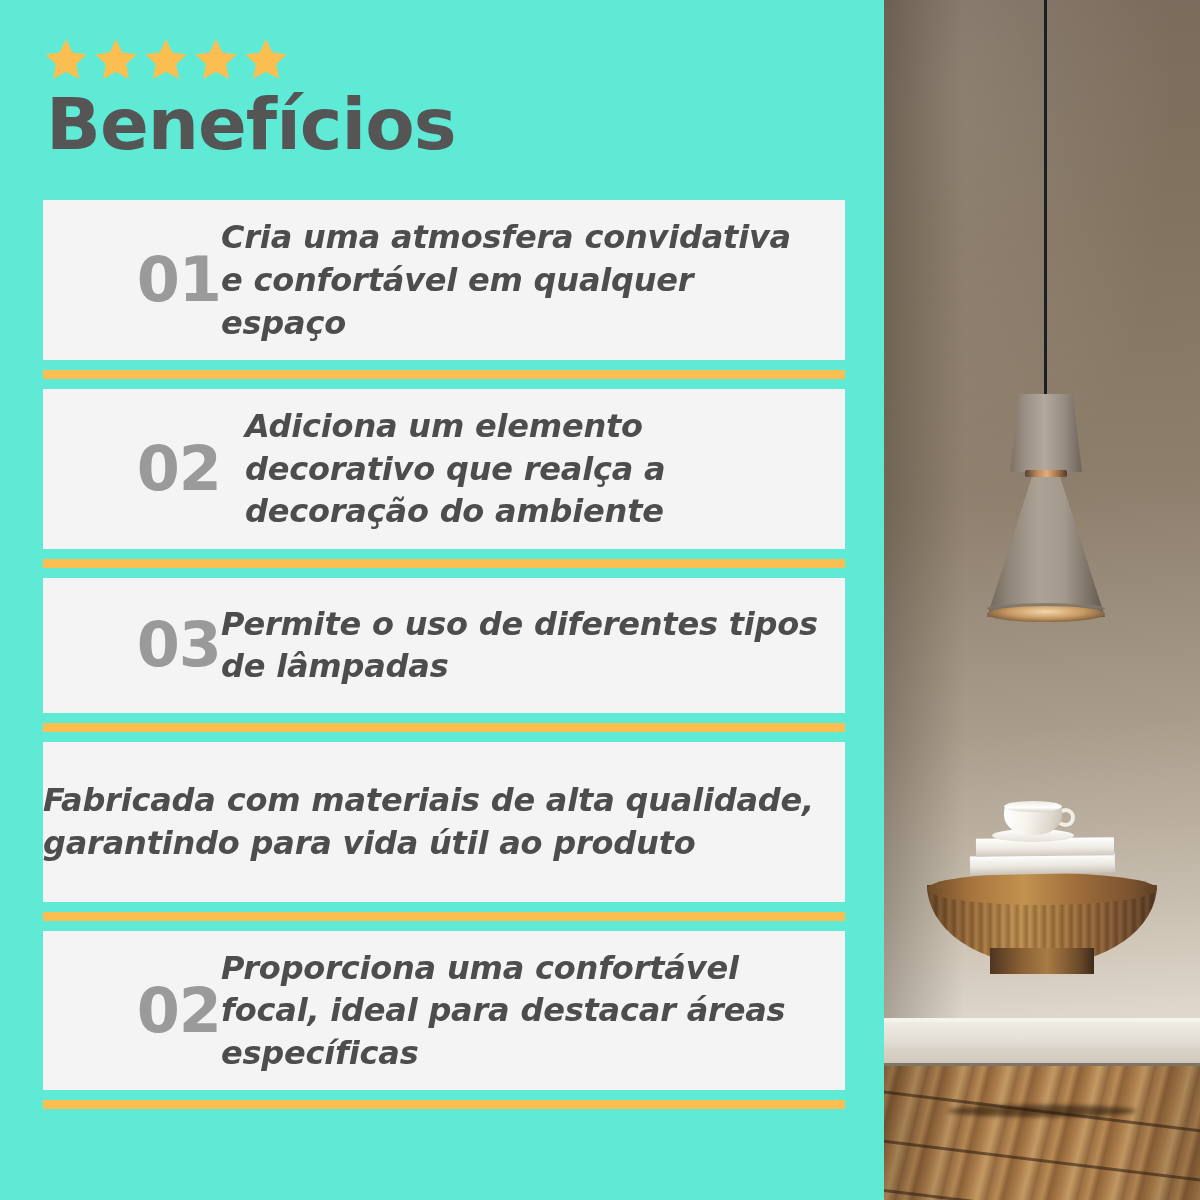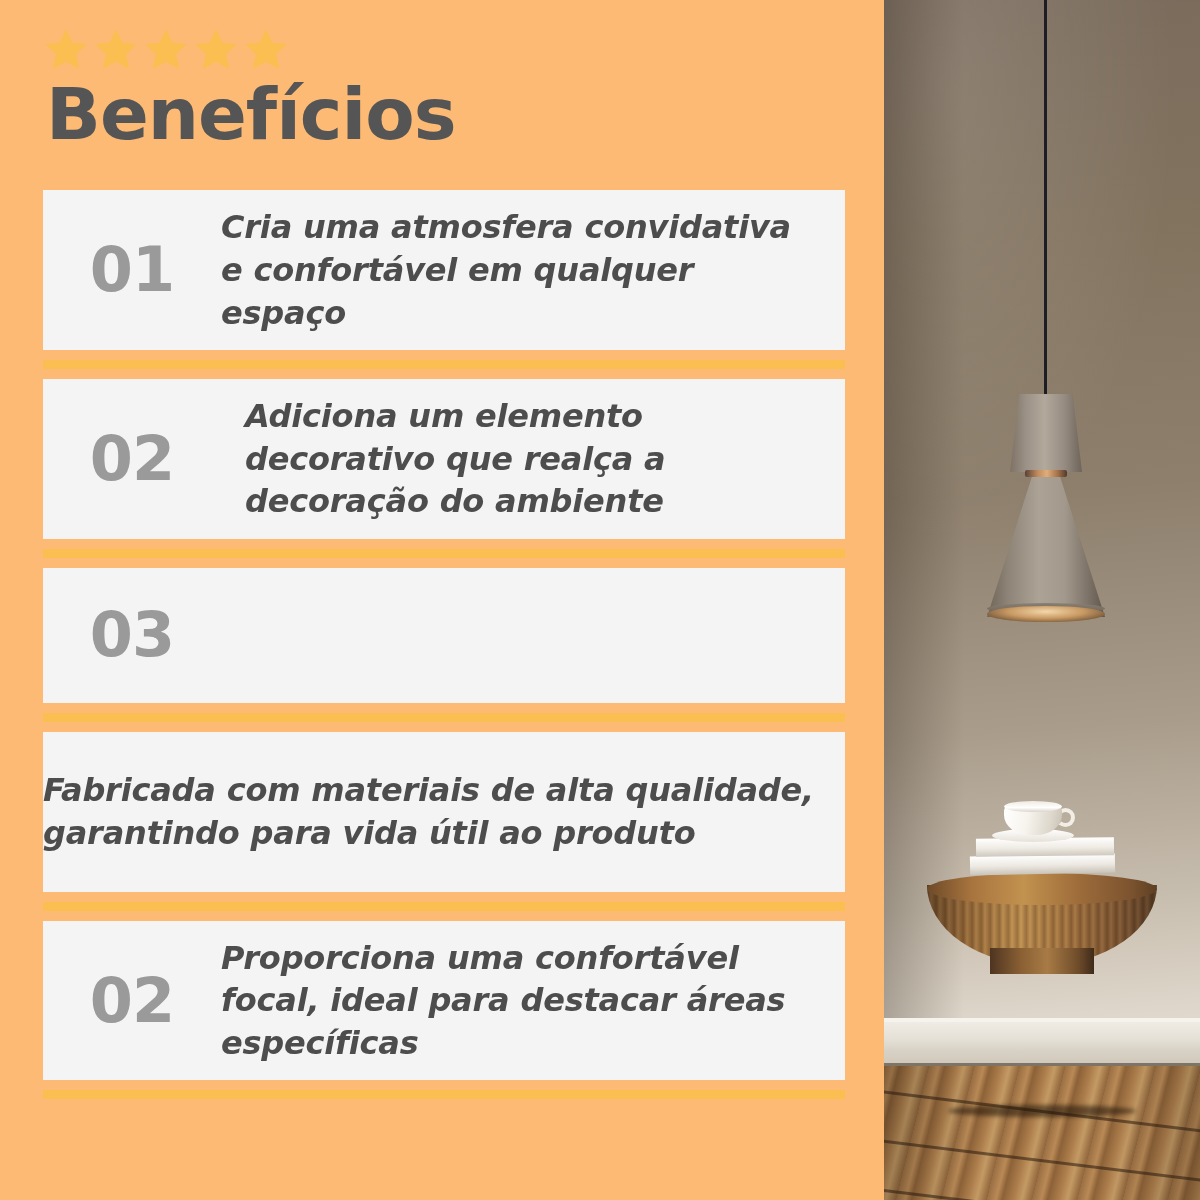--- a/index.html
+++ b/index.html
@@ -21,22 +21,22 @@
     background: #ffffff;
     display: flex;
   }
 
   
   .left-pane {
     position: relative;
     width: 884px;
     height: 1200px;
     box-sizing: border-box;
-    padding: 26px 39px 0 43px;
-    background: #fdba74;
+    padding: 36px 39px 0 43px;
+    background: #5eead4;
   }
 
   .stars {
     display: flex;
     gap: 4px;
     margin: 0 0 6px 0;
     height: 46px;
     align-items: center;
   }
   .star {
@@ -71,21 +71,21 @@
   }
   .card-h1 { min-height: 150px; }
   .card-h2 { min-height: 150px; gap: 24px; }
   .card-h3 { min-height: 135px; }
   .card-h4 { min-height: 160px; }
   .card-h5 { min-height: 155px; }
 
   .benefit-num {
     flex: 0 0 auto;
     width: 178px;
-    text-align: center;
+    text-align: right;
     font-family: "DejaVu Sans", sans-serif;
     font-size: 62px;
     font-weight: bold;
     color: #9a9a9a;
     letter-spacing: -1px;
     line-height: 1;
     user-select: none;
   }
 
   .benefit-text {
@@ -378,20 +378,21 @@
       <div class="divider"></div>
 
       <div class="benefit-card card-h2">
         <div class="benefit-num">02</div>
         <div class="benefit-text">Adiciona um elemento decorativo que realça a decoração do ambiente</div>
       </div>
       <div class="divider"></div>
 
       <div class="benefit-card card-h3">
         <div class="benefit-num">03</div>
+        <div class="benefit-text">Permite o uso de diferentes tipos de lâmpadas</div>
       </div>
       <div class="divider"></div>
 
       <div class="benefit-card card-h4">
         <div class="benefit-text">Fabricada com materiais de alta qualidade, garantindo para vida útil ao produto</div>
       </div>
       <div class="divider"></div>
 
       <div class="benefit-card card-h5">
         <div class="benefit-num">02</div>

